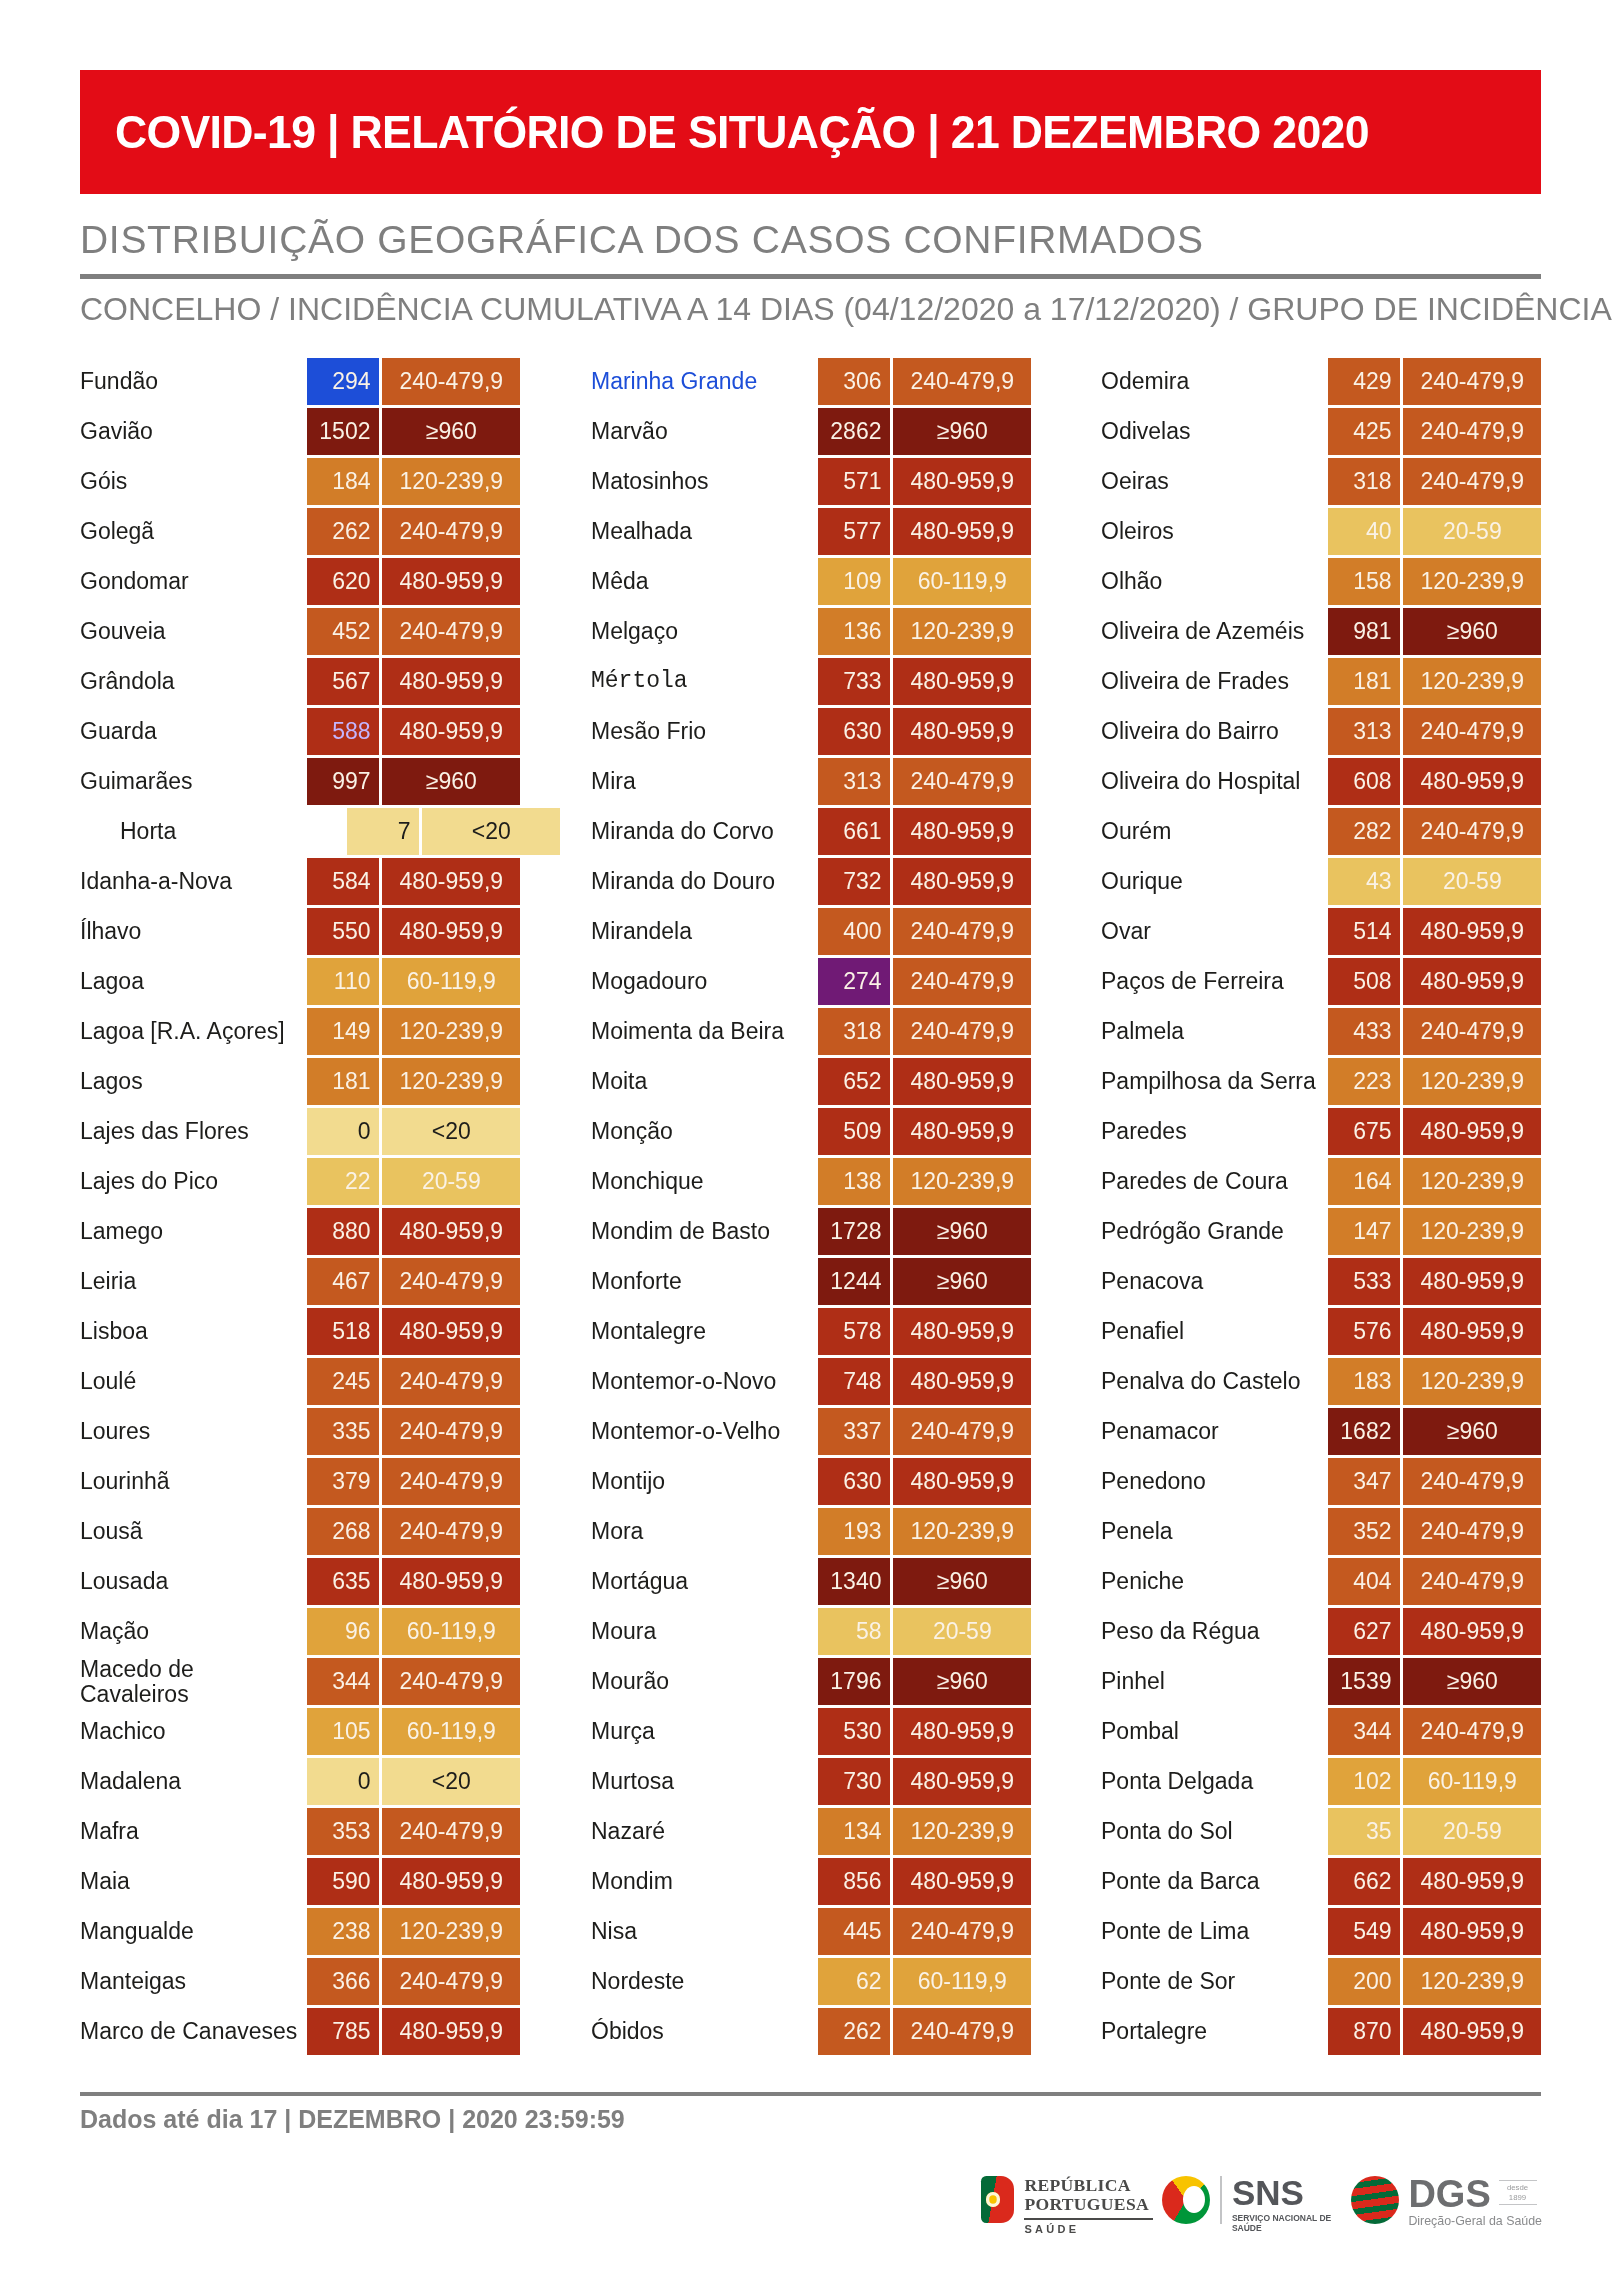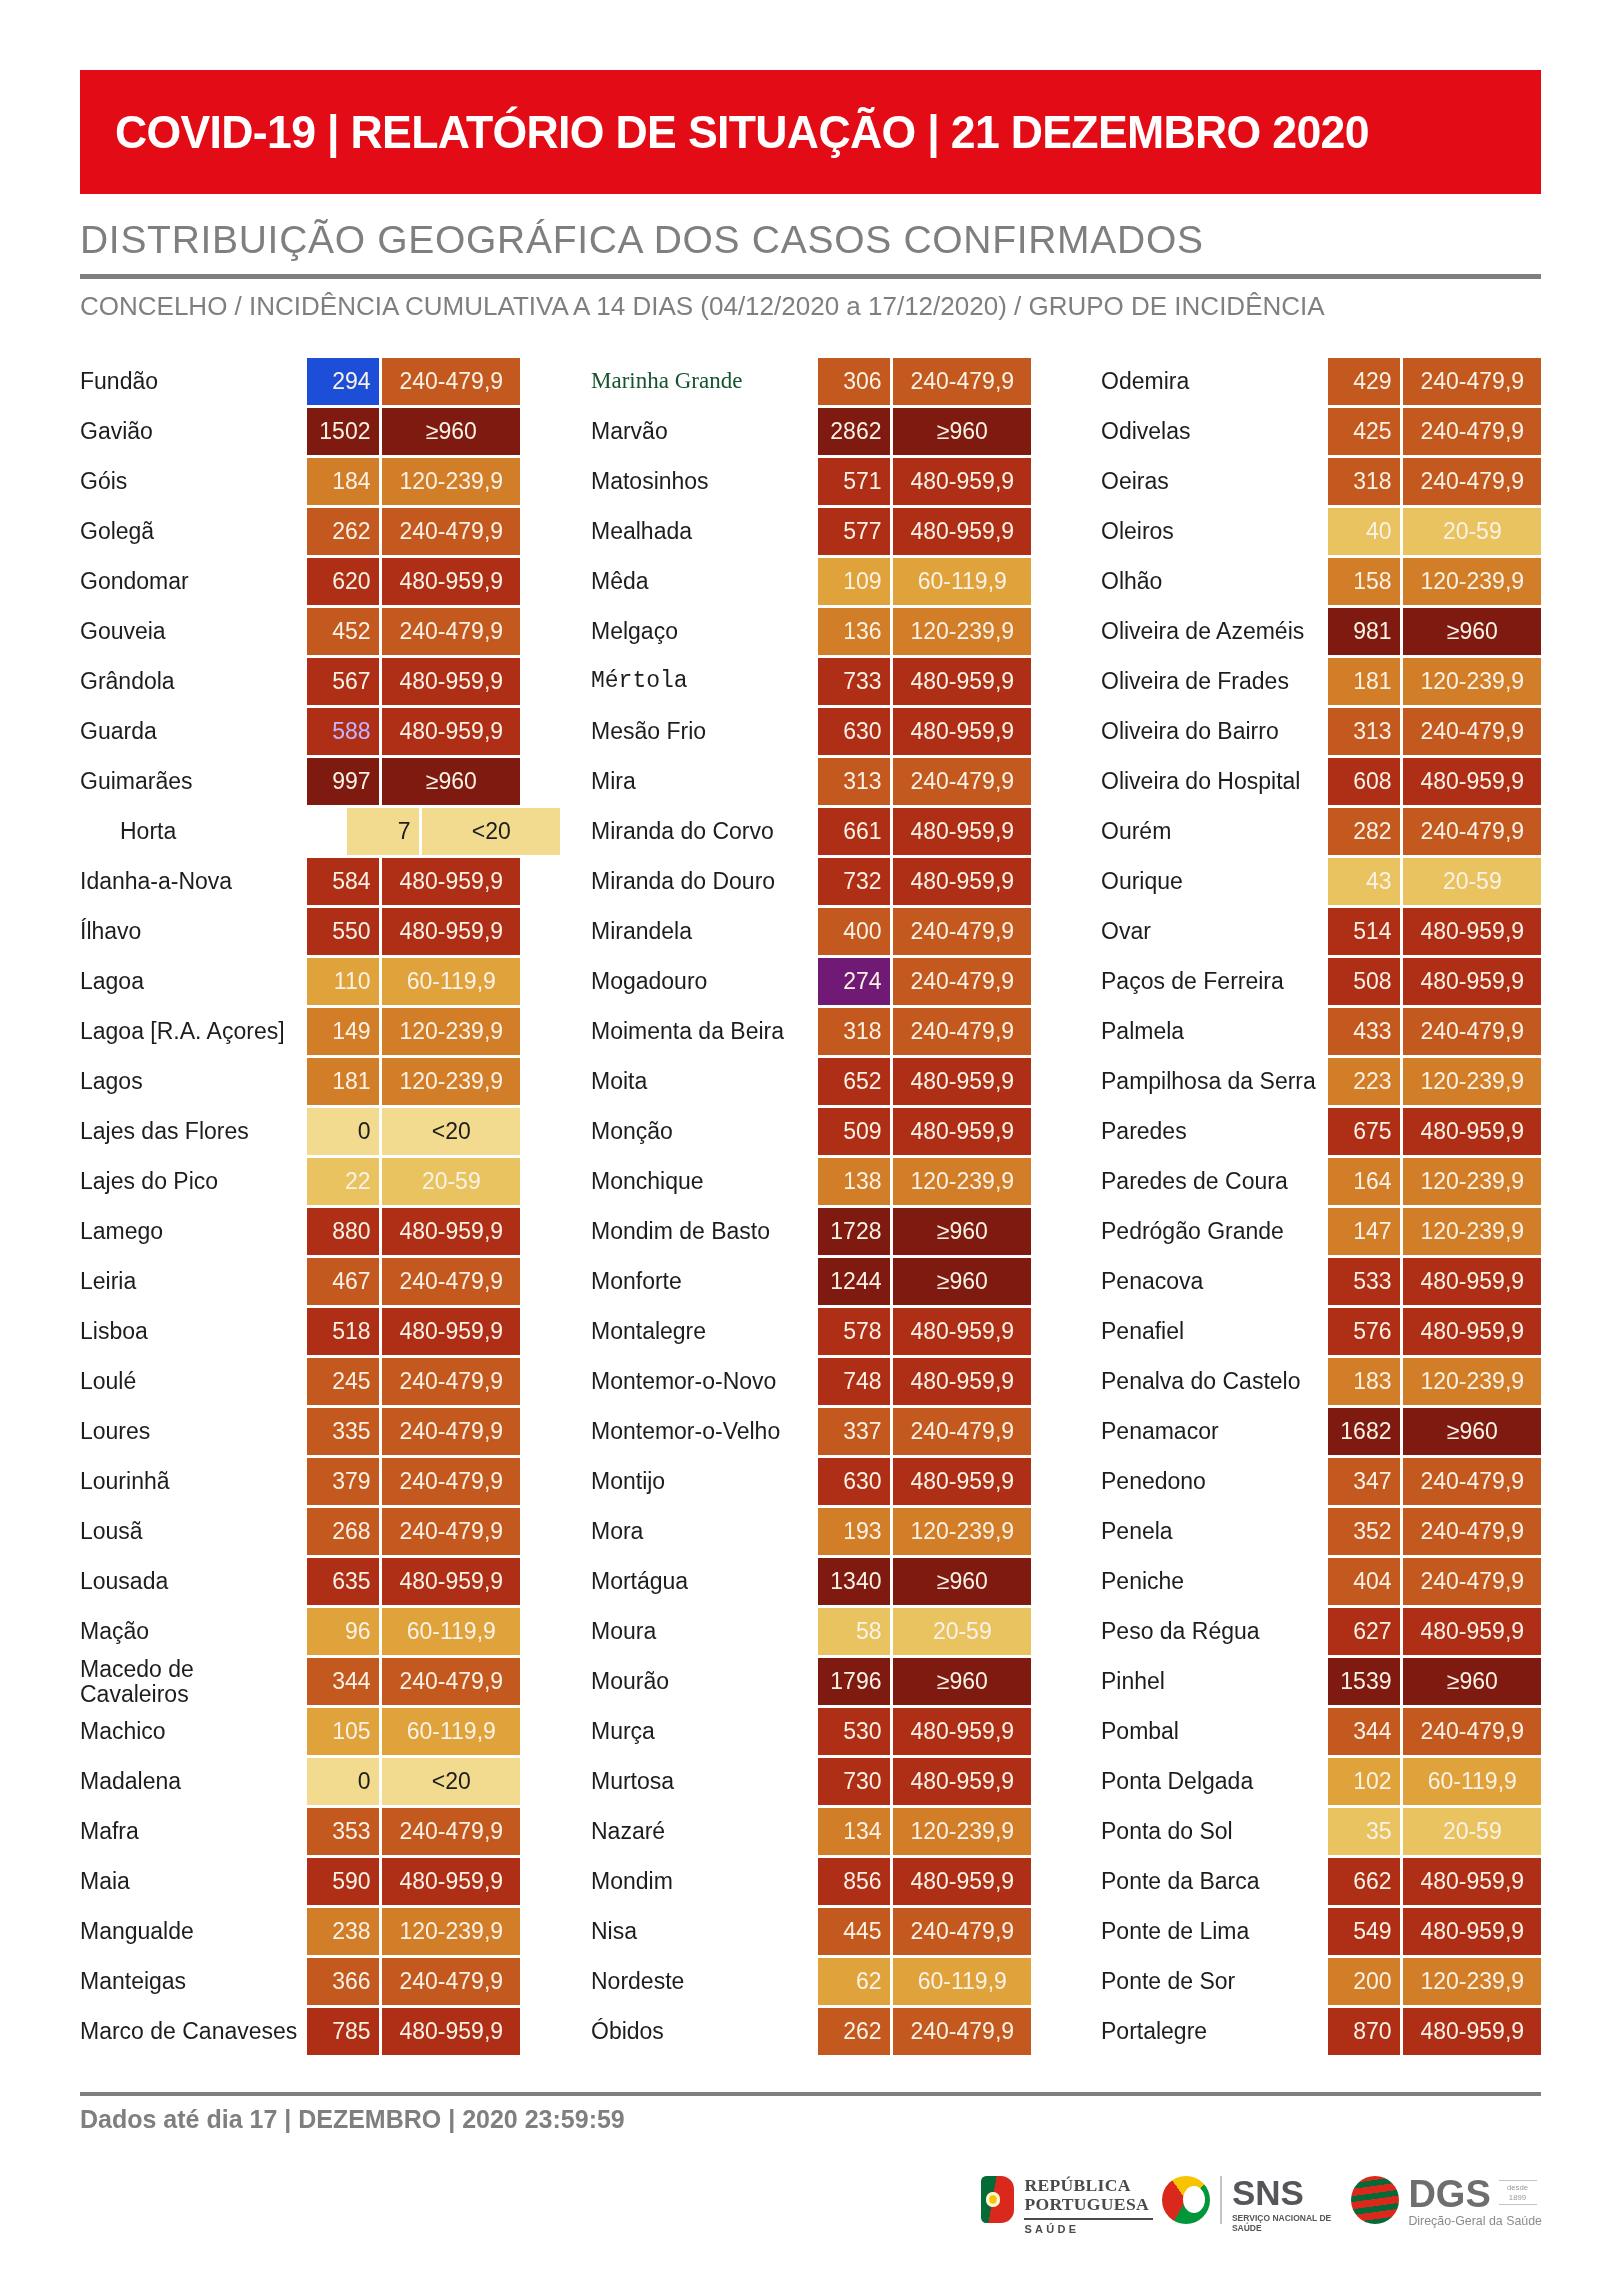--- a/index.html
+++ b/index.html
@@ -11,21 +11,21 @@
   .banner{position:absolute;left:80px;top:70px;width:1461px;height:124px;
           display:flex;align-items:center;}
   .banner-title{padding-left:36px;font-size:46px;font-weight:700;color:#fff;
                 white-space:nowrap;transform:scaleX(.97);transform-origin:left center;
                 letter-spacing:-0.7px;}
 
   
   .section-title{position:absolute;left:80px;top:218px;font-size:39px;font-weight:400;
                  letter-spacing:0.7px;}
   .title-rule{position:absolute;left:80px;top:274px;width:1461px;height:4.6px;}
-  .section-subtitle{position:absolute;left:80px;top:291px;font-size:26px;}
+  .section-subtitle{position:absolute;left:80px;top:291px;font-size:32px;}
 
   
   .table{position:absolute;left:0;top:358px;width:1616px;}
   .colgroup{position:absolute;top:0;display:flex;flex-direction:column;}
   .colgroup.c1{left:80px;} .colgroup.c2{left:591px;} .colgroup.c3{left:1101px;}
   .row{display:flex;height:47px;margin-bottom:3px;}
   .cell-name{width:227px;display:flex;align-items:center;font-size:23px;line-height:1.05;}
   .cell-val{width:72px;margin-right:3.3px;display:flex;align-items:center;justify-content:flex-end;
             padding-right:8.5px;box-sizing:border-box;font-size:23px;}
   .cell-rng{width:138px;display:flex;align-items:center;justify-content:center;font-size:23px;}
@@ -247,21 +247,21 @@
           <div class="cell-rng" style="background: rgb(196, 89, 31); color: rgb(250, 242, 230);">240-479,9</div>
         </div>
         <div class="row">
           <div class="cell-name" style="color: rgb(29, 29, 27);">Marco de Canaveses</div>
           <div class="cell-val" style="background: rgb(175, 46, 22); color: rgb(250, 242, 230);">785</div>
           <div class="cell-rng" style="background: rgb(175, 46, 22); color: rgb(250, 242, 230);">480-959,9</div>
         </div>
       </section>
     <section class="colgroup c2">
         <div class="row">
-          <div class="cell-name" style="color: #14532d; font-family: Liberation Serif, serif;">Marinha Grande</div>
+          <div class="cell-name" style="color: #1d4ed8;">Marinha Grande</div>
           <div class="cell-val" style="background: rgb(196, 89, 31); color: rgb(250, 242, 230);">306</div>
           <div class="cell-rng" style="background: rgb(196, 89, 31); color: rgb(250, 242, 230);">240-479,9</div>
         </div>
         <div class="row">
           <div class="cell-name" style="color: rgb(29, 29, 27);">Marvão</div>
           <div class="cell-val" style="background: rgb(126, 26, 15); color: rgb(250, 242, 230);">2862</div>
           <div class="cell-rng" style="background: rgb(126, 26, 15); color: rgb(250, 242, 230);">≥960</div>
         </div>
         <div class="row">
           <div class="cell-name" style="color: rgb(29, 29, 27);">Matosinhos</div>

